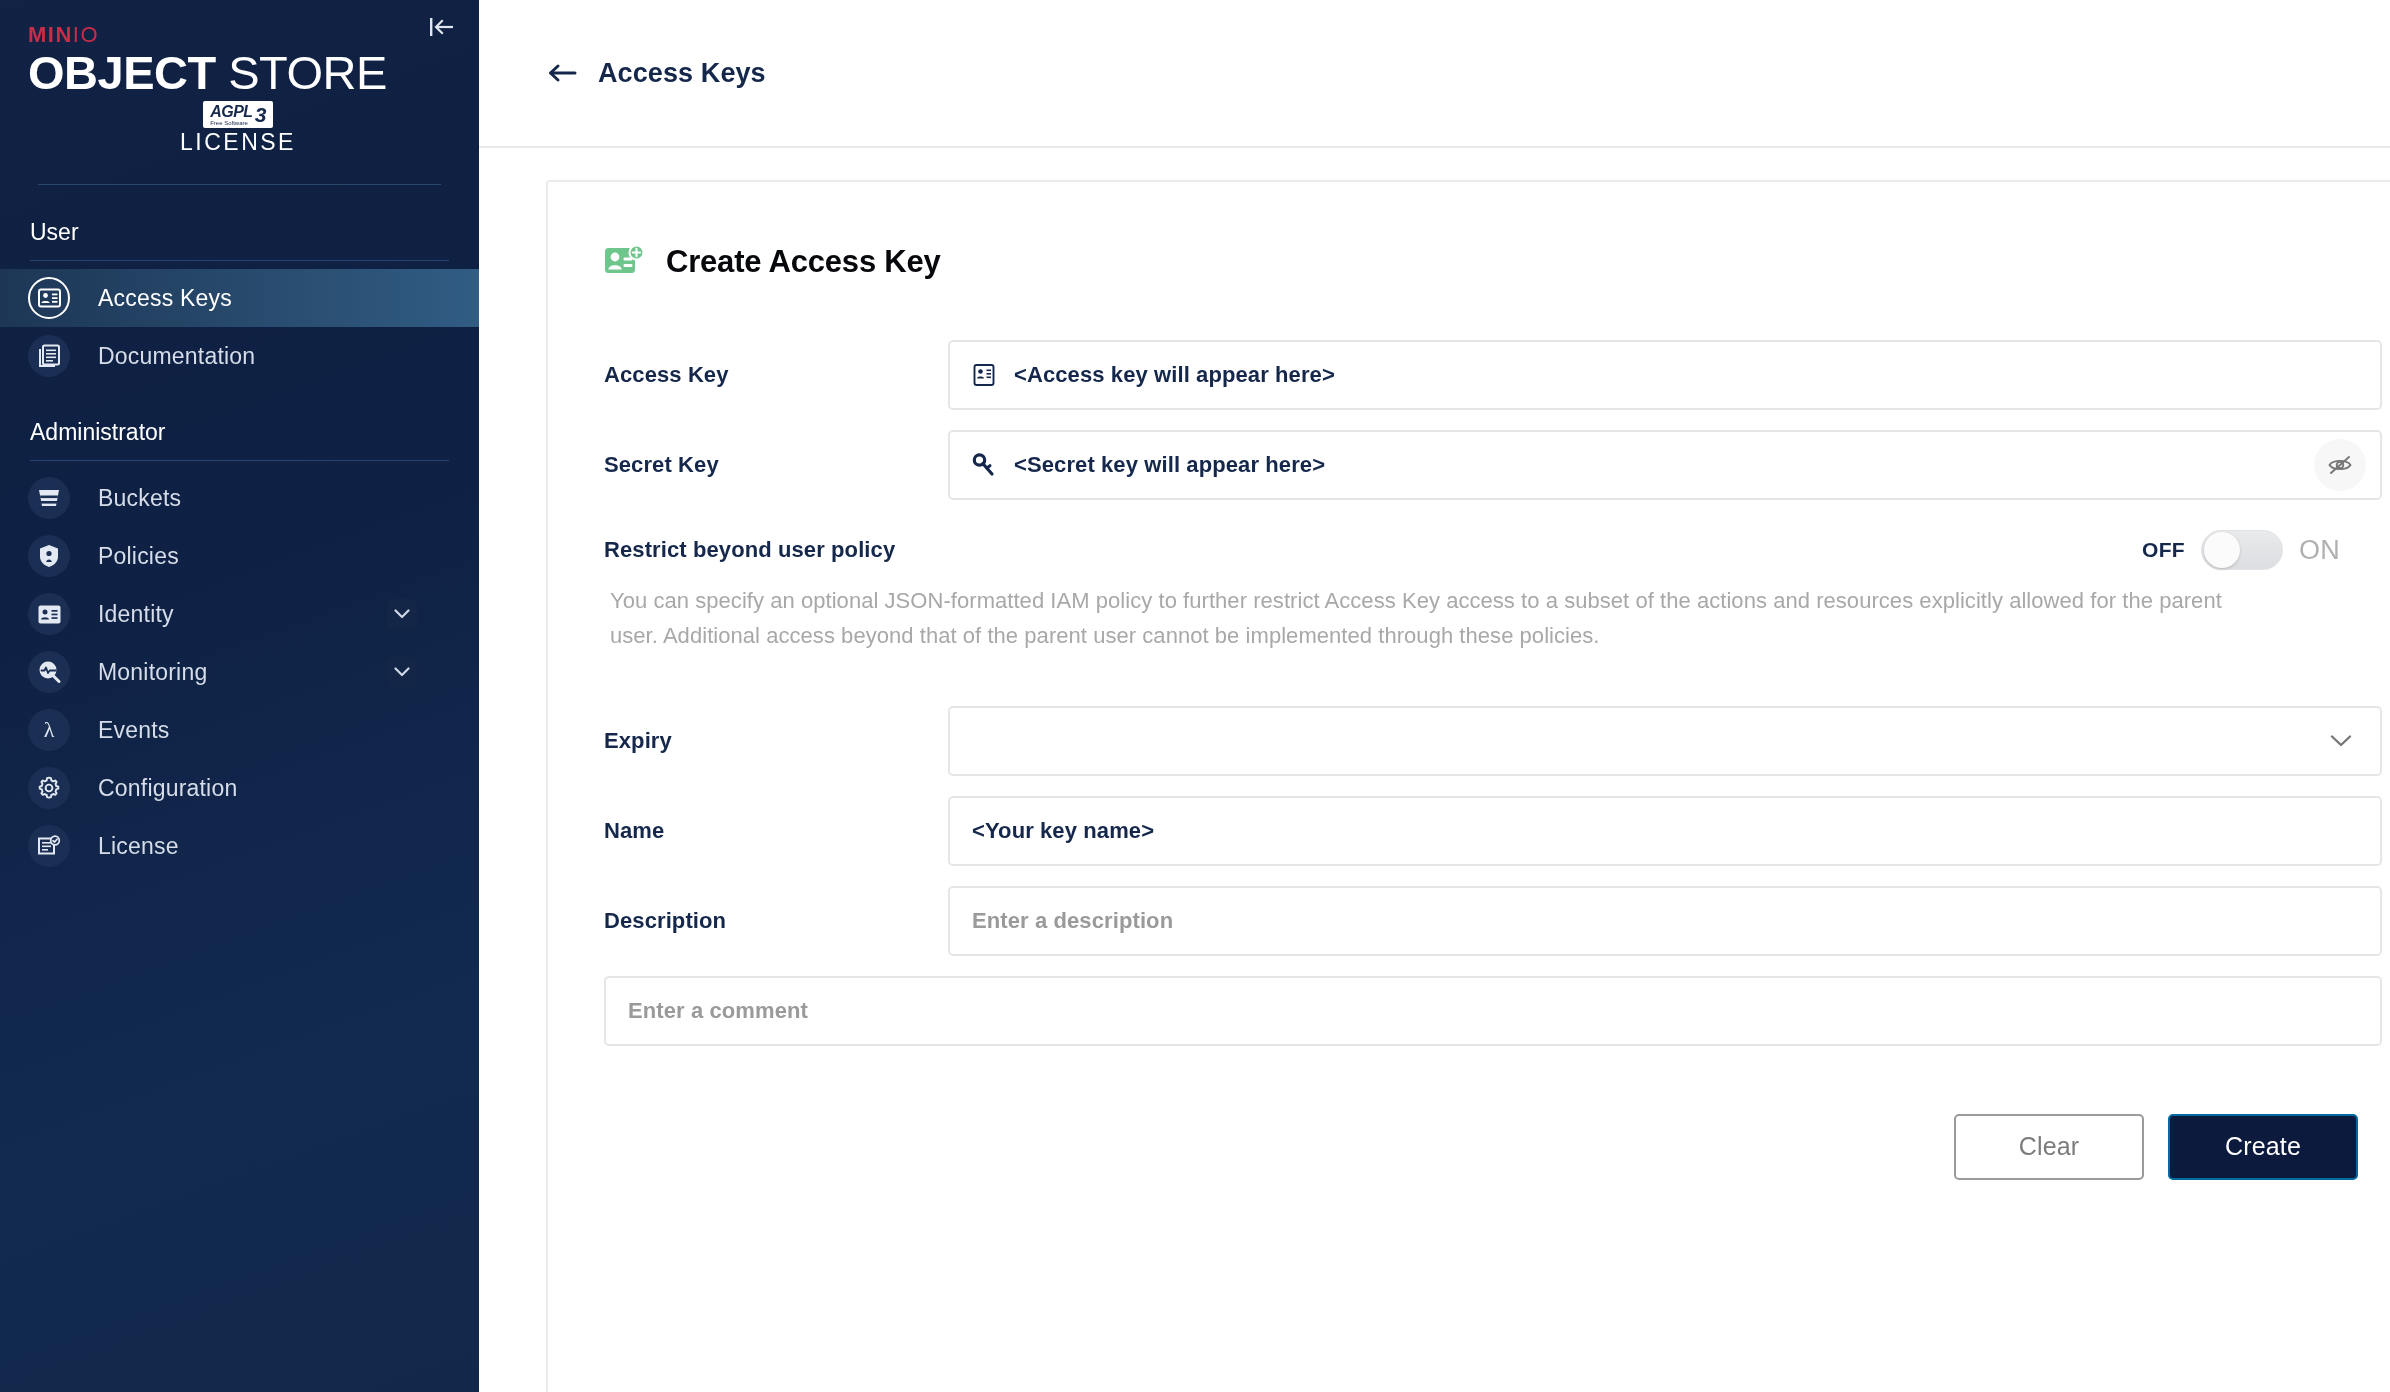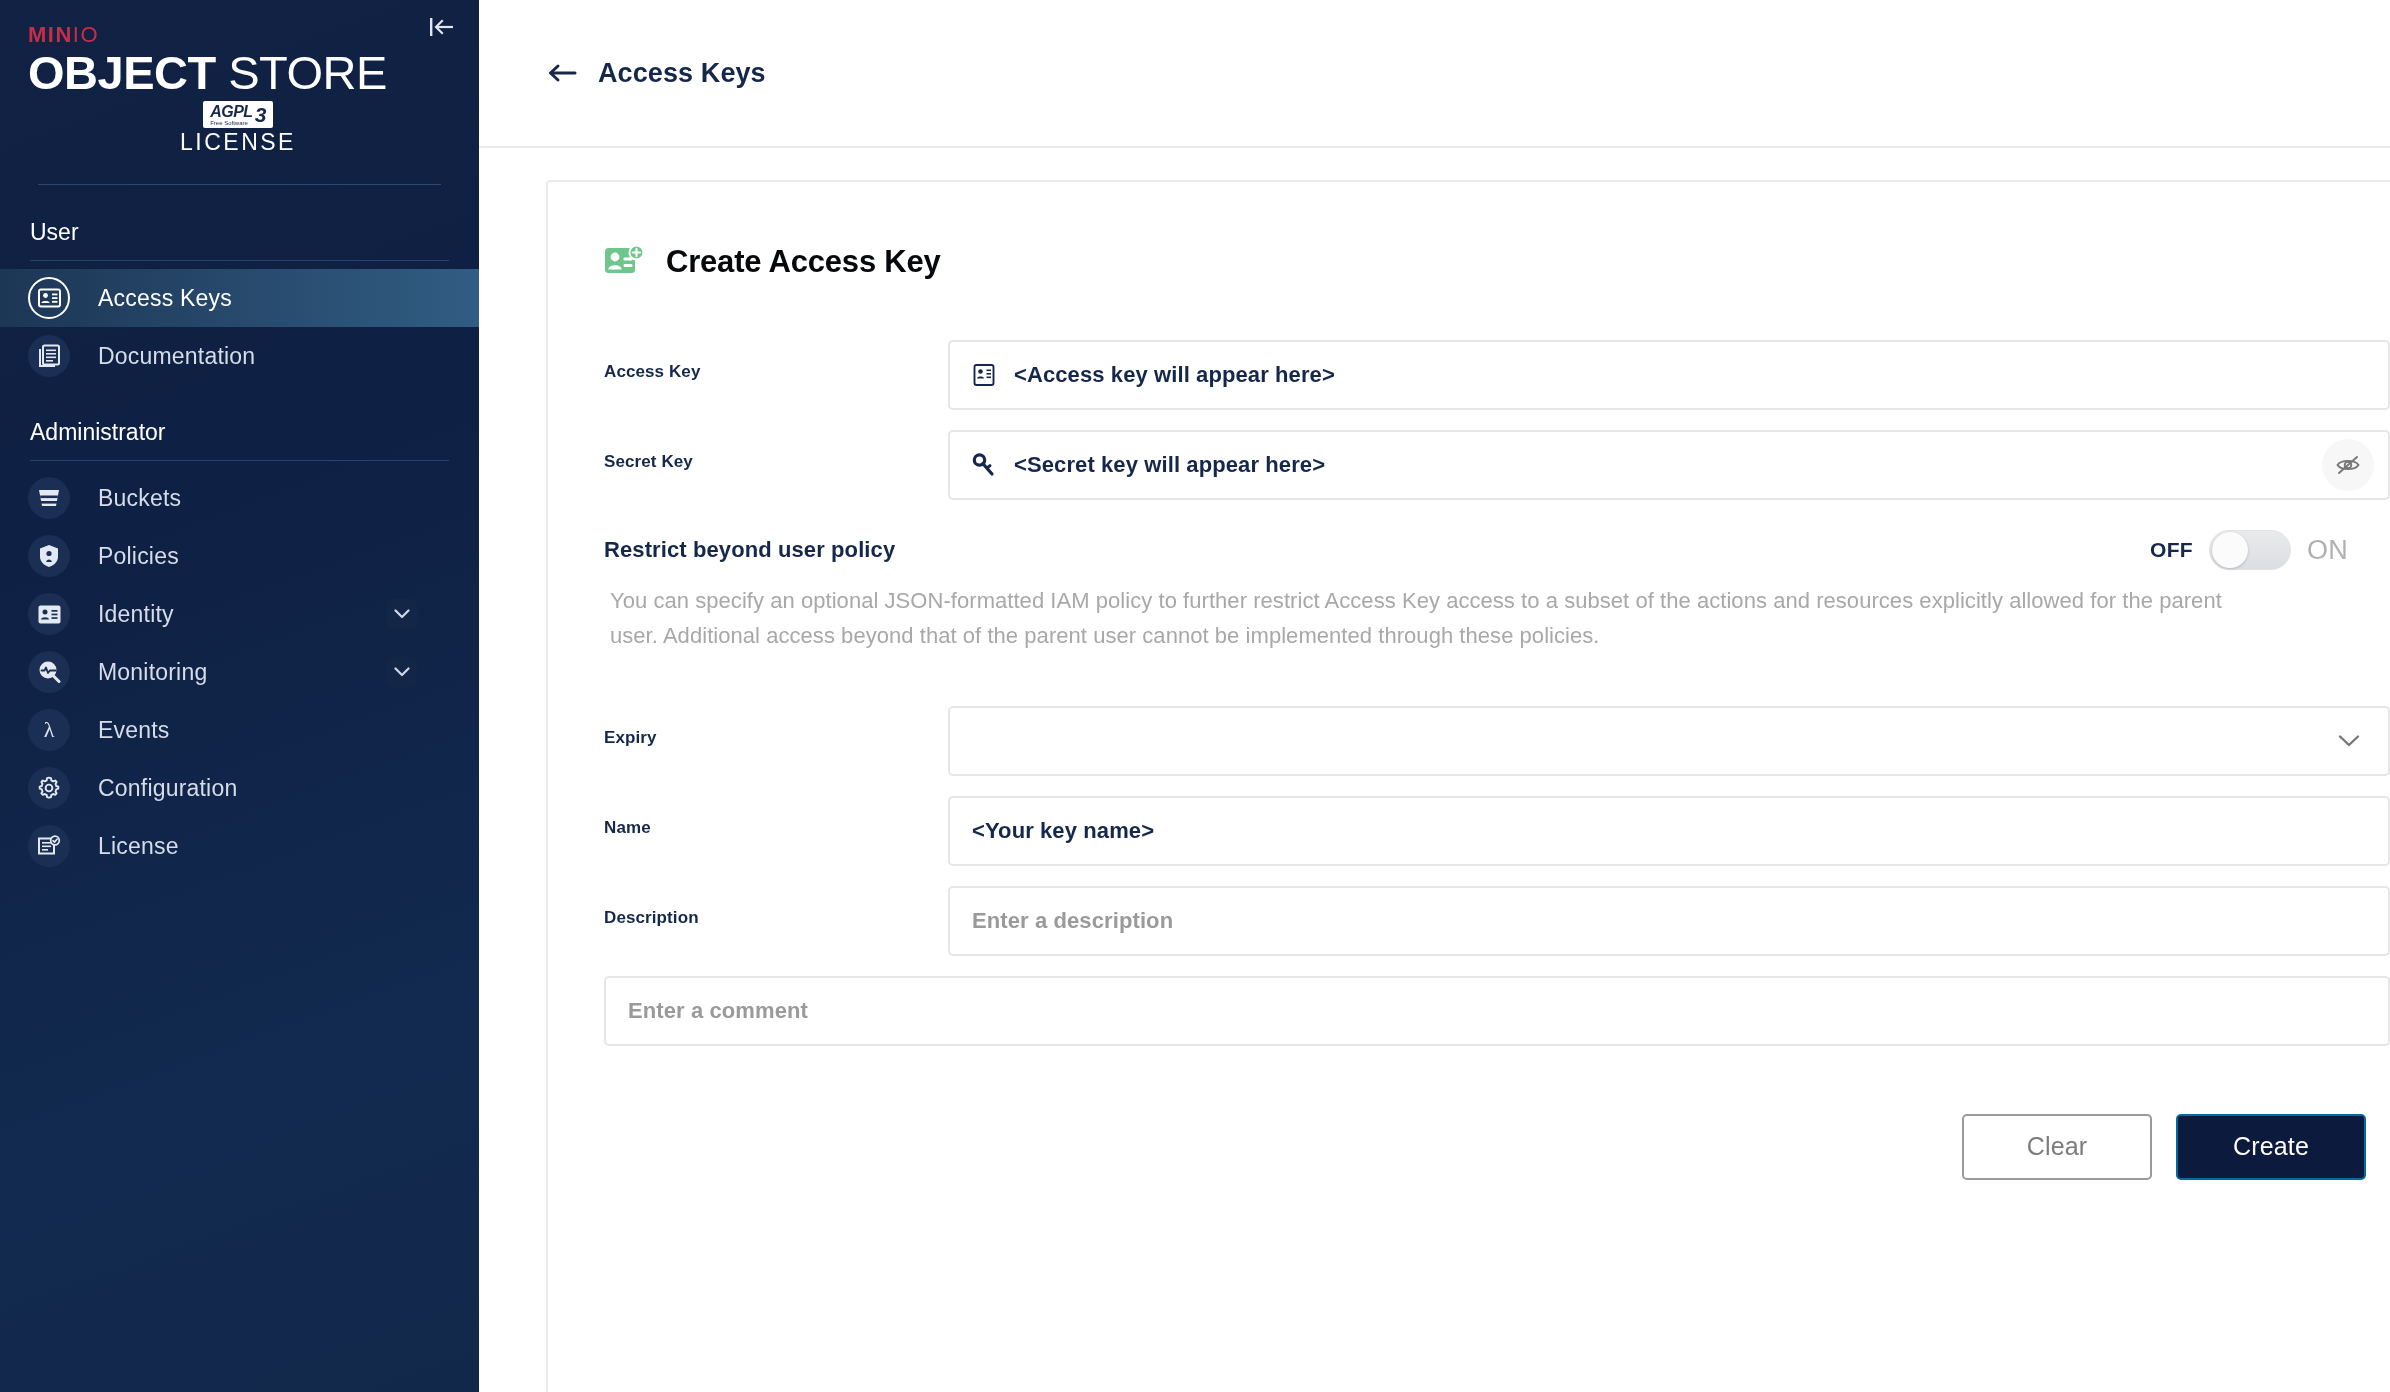--- a/index.html
+++ b/index.html
@@ -215,21 +215,21 @@
   }
   .page-title {
     font-size: 27px;
     font-weight: bold;
     color: #15284c;
     letter-spacing: 0.1px;
   }
 
   .content-area {
     flex: 1 1 auto;
-    padding: 32px 0 0 67px;
+    padding: 32px 8px 0 67px;
     overflow: hidden;
   }
 
   .card {
     border: 2px solid #ebebeb;
     border-right: none;
     border-bottom: none;
     border-radius: 4px 0 0 0;
     background: #ffffff;
     height: 1214px;
@@ -259,21 +259,21 @@
 
   .form-row {
     display: flex;
     align-items: flex-start;
     padding-left: 56px;
     padding-right: 40px;
   }
   .form-label {
     width: 344px;
     flex: 0 0 344px;
-    font-size: 17px;
+    font-size: 22px;
     font-weight: bold;
     color: #15284c;
     padding-top: 22px;
     letter-spacing: 0.1px;
   }
   .form-field { flex: 1 1 auto; min-width: 0; }
 
   .input-box {
     height: 70px;
     border: 2px solid #e6e6e6;

